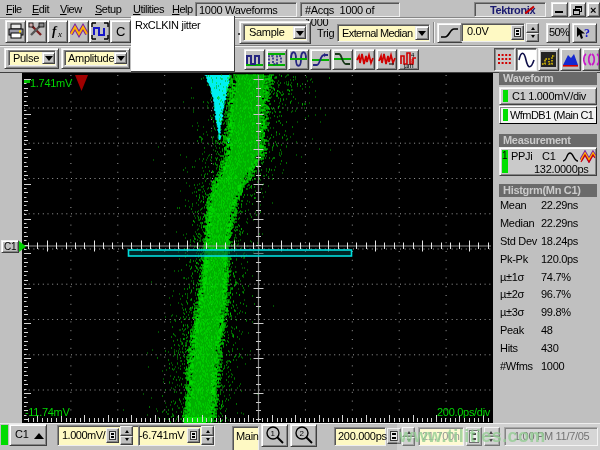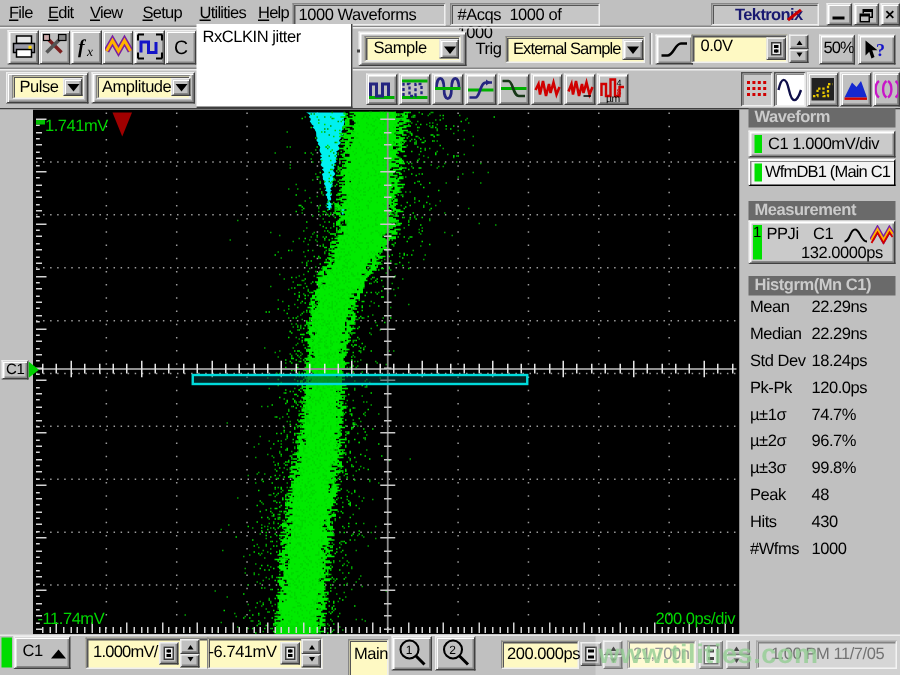--- a/index.html
+++ b/index.html
@@ -92,21 +92,21 @@
       </svg></span>
   </div>
 <div class="btn" style="left:239px;top:21px;width:72px;height:23px"></div>
 <div class="well" style="left:243px;top:24px;width:64px;height:17px">
     <span style="position:absolute;left:5px;top:1px">Sample</span>
     <span class="btn" style="left:49px;top:1px;width:13px;height:13px;text-align:center"><span class="tri-d" style="margin-top:4px"></span></span>
   </div>
 <div class="a" style="left:238px;top:33px;width:2px;height:2px;background:#444"></div>
 <div class="a" style="left:317px;top:27px">Trig</div>
 <div class="well" style="left:337px;top:24px;width:93px;height:18px">
-    <span style="position:absolute;left:4px;top:2px;letter-spacing:-0.6px">External Sample</span>
+    <span style="position:absolute;left:4px;top:2px;letter-spacing:-0.6px">External Median</span>
     <span class="btn" style="left:77px;top:1px;width:14px;height:14px;text-align:center"><span class="tri-d" style="margin-top:4px"></span></span>
   </div>
 <div class="a" style="left:433px;top:22px;width:1px;height:21px;background:#868686"></div>
 <div class="a" style="left:434px;top:22px;width:1px;height:21px;background:#efefef"></div>
 <div class="btn" style="left:437px;top:23px;width:25px;height:20px">
     <svg width="23" height="18" style="position:absolute;left:0;top:0">
       <path d="M3 13h4c4 0 5-8 9-8h4" fill="none" stroke="#000" stroke-width="1.6"></path>
     </svg>
   </div>
 <div class="well" style="left:461px;top:23px;width:64px;height:19px">

